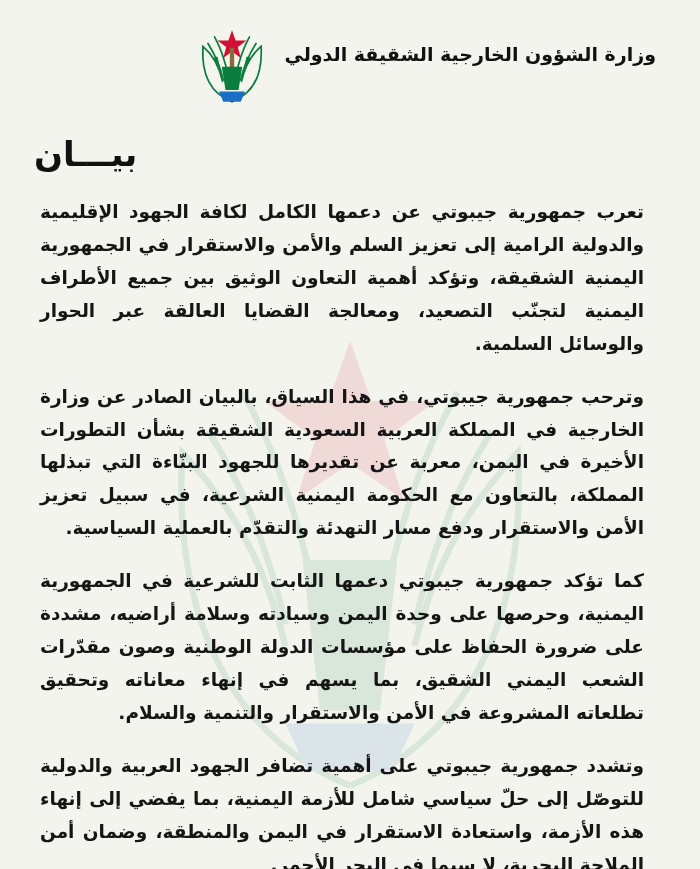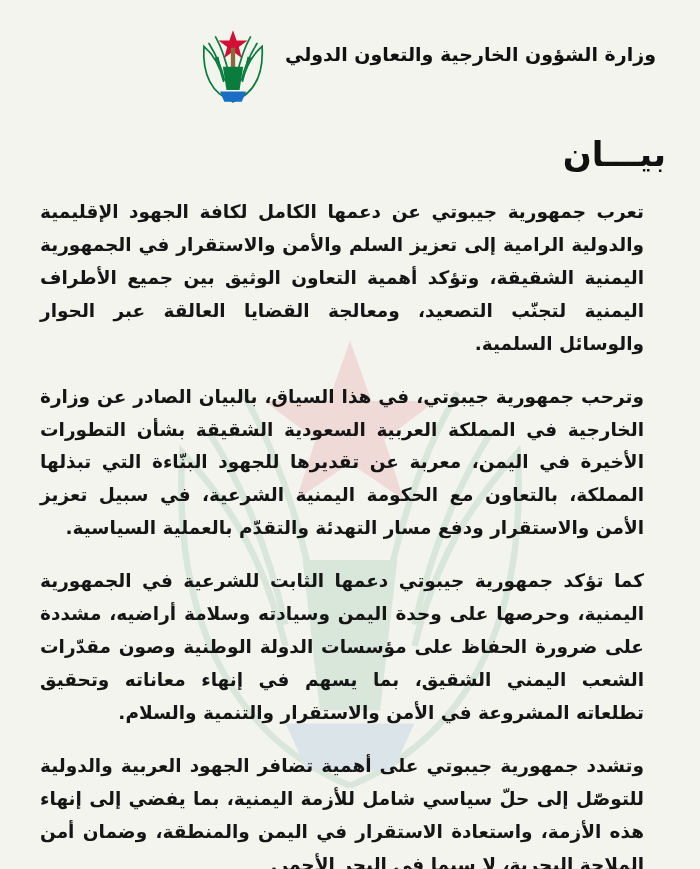--- a/index.html
+++ b/index.html
@@ -71,21 +71,21 @@
   .header-line2 {
     font-size: 19px;
     font-weight: bold;
     color: #111;
     line-height: 1.5;
     margin-top: 4px;
   }
 
   
   .doc-title {
-    text-align: right;
+    text-align: left;
     font-size: 34px;
     font-weight: bold;
     letter-spacing: 6px;
     margin: 24px 0 0 0;
     color: #111;
   }
   .doc-date {
     text-align: center;
     font-size: 15px;
     color: #2a2a2a;
@@ -124,21 +124,21 @@
   <polygon points="100,18 110,46 140,46 116,64 125,92 100,75 75,92 84,64 60,46 90,46" fill="#d21034"></polygon>
   <path d="M78 120 h44 l-8 70 h-28 z" fill="#0a7d3e"></path>
   <path d="M70 196 h60 l-10 22 h-40 z" fill="#1a6fc4"></path>
 </svg>
 
 <div class="page">
 
   <div class="header">
 
     <div class="header-text">
-      <div class="header-line2">وزارة الشؤون الخارجية والتعاون الدولي</div>
+      <div class="header-line2">وزارة الشؤون الخارجية الشقيقة الدولي</div>
     </div>
 
     <svg class="emblem" viewBox="0 0 100 110" aria-hidden="true">
       <g fill="none" stroke="#0a7d3e" stroke-width="2.4" stroke-linecap="round">
         <path d="M50 104 C 18 92, 8 62, 10 28 C 24 40, 32 54, 37 76"></path>
         <path d="M50 104 C 82 92, 92 62, 90 28 C 76 40, 68 54, 63 76"></path>
         <path d="M17 24 C 27 40, 34 56, 38 74"></path>
         <path d="M83 24 C 73 40, 66 56, 62 74"></path>
         <path d="M26 15 C 35 31, 41 50, 45 70"></path>
         <path d="M74 15 C 65 31, 59 50, 55 70"></path>

